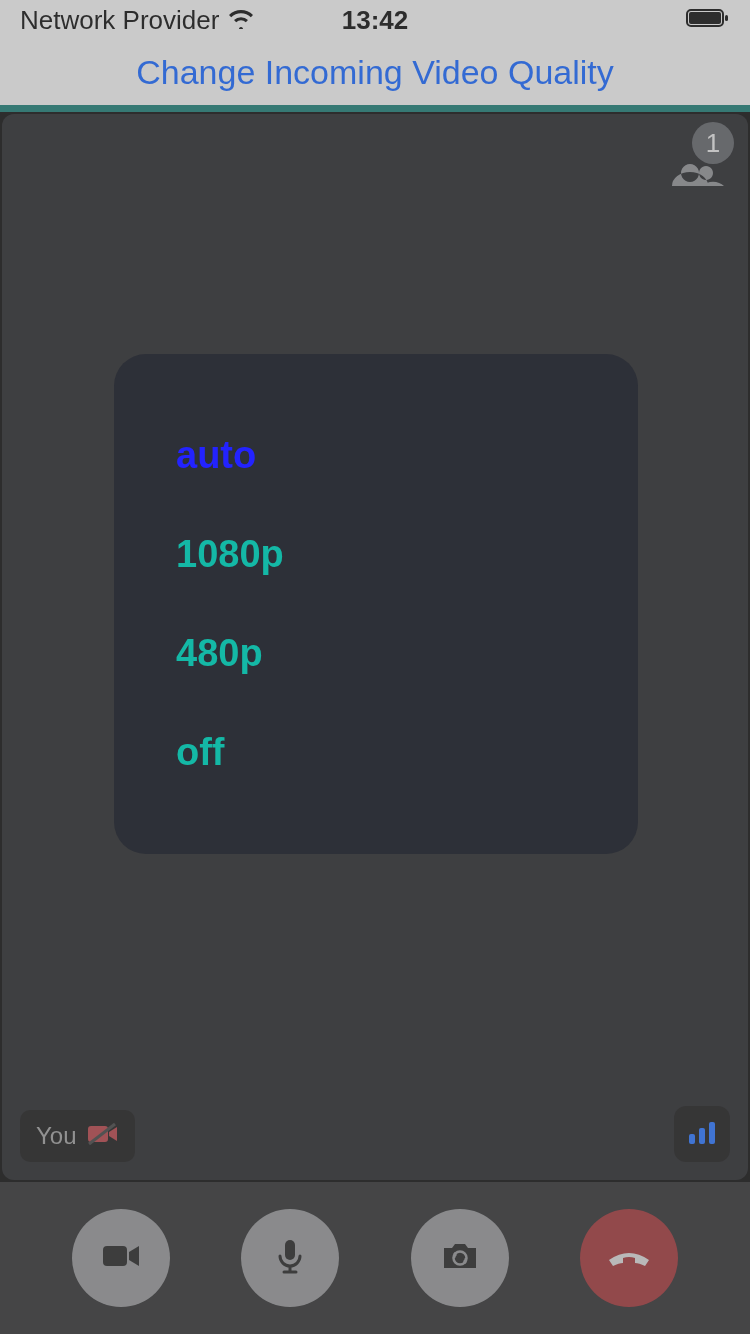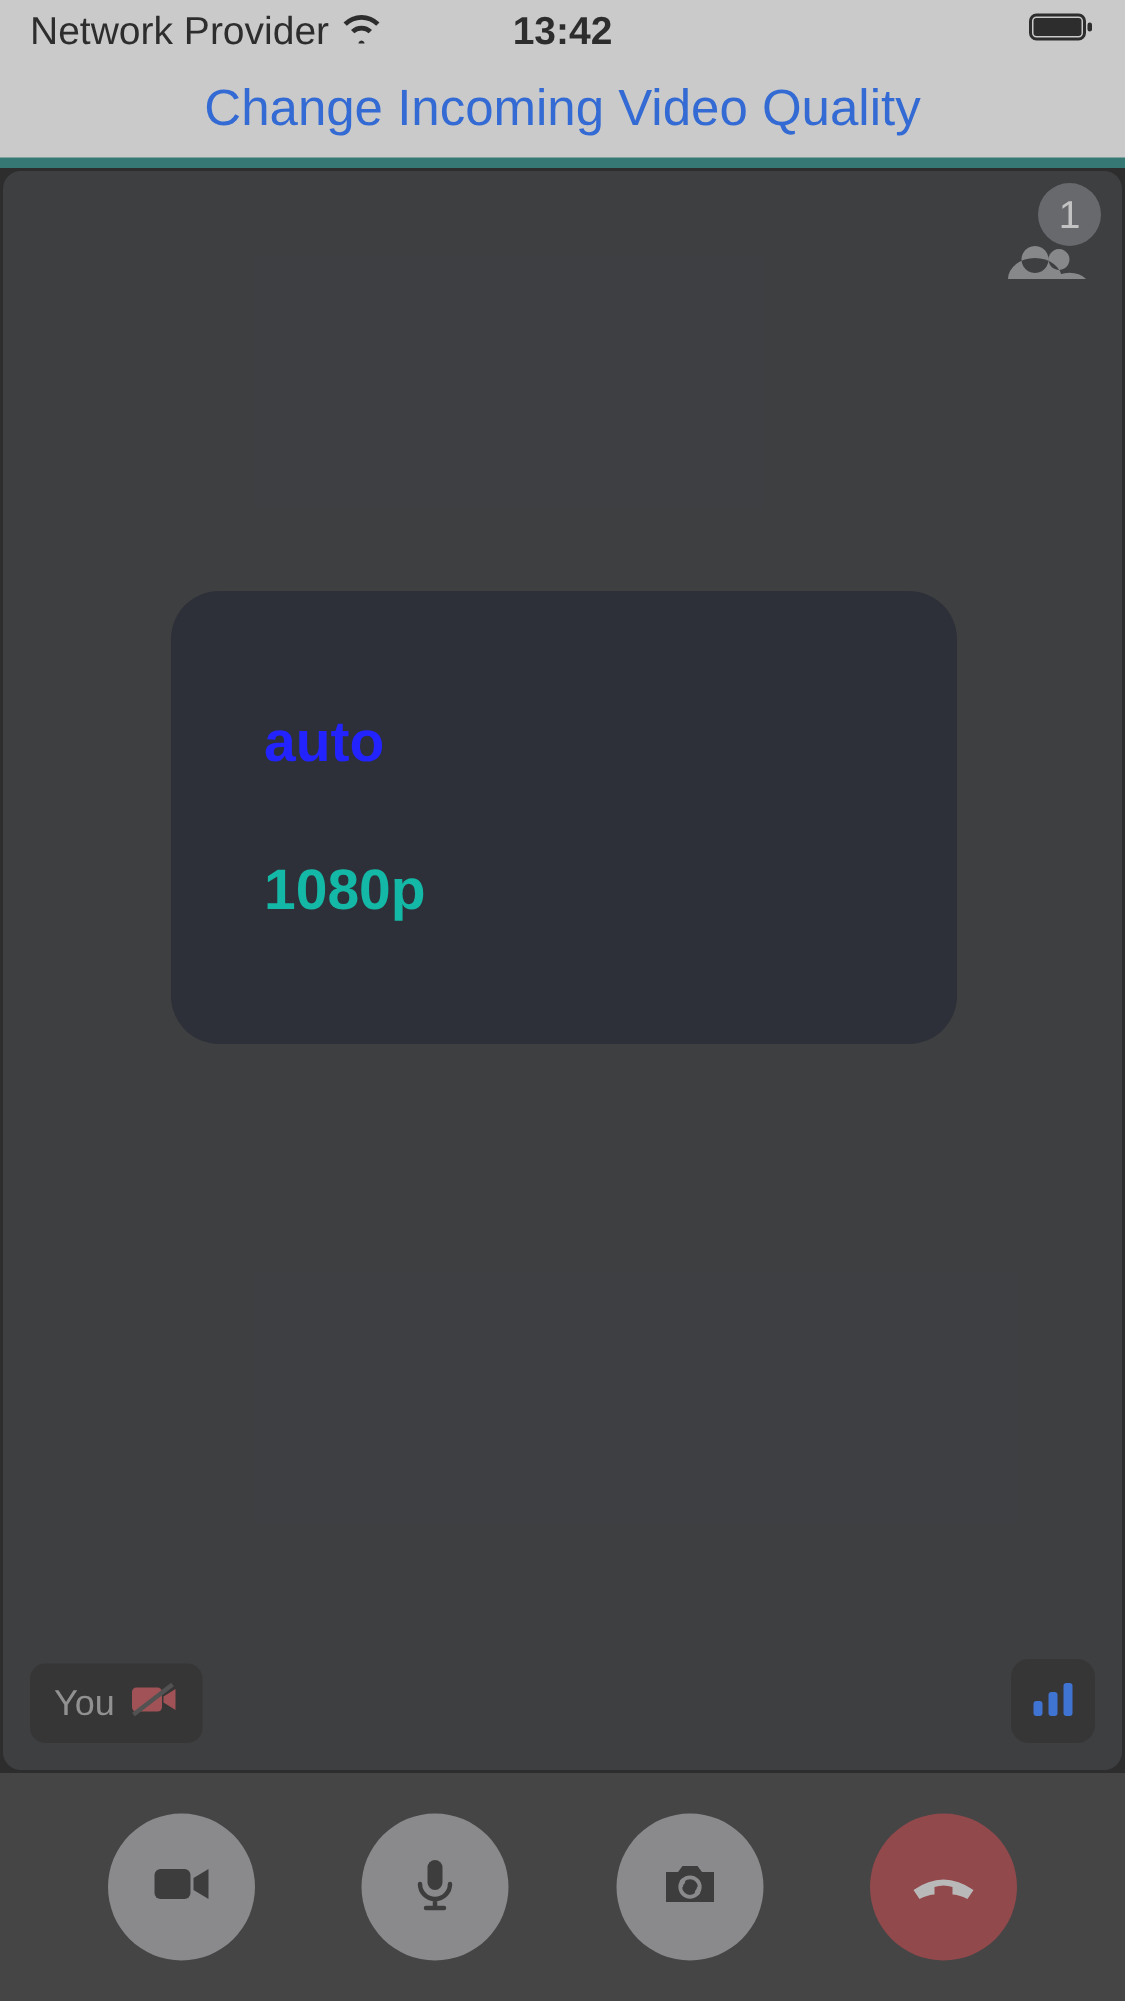--- a/index.html
+++ b/index.html
@@ -103,21 +103,20 @@
     }
     .quality-popup {
       position: absolute;
       top: 354px;
       left: 114px;
       width: 524px;
       background: #2d3038;
       border-radius: 32px;
       padding: 52px 0;
       z-index: 200;
-      margin-top: 40px;
     }
     .quality-option {
       padding: 28px 62px;
       font-size: 38px;
       font-weight: 700;
       color: #14b8a6;
       cursor: pointer;
     }
     .quality-option.selected {
       color: #2323ff;
@@ -235,20 +234,22 @@
           <rect x="12" y="8" width="6" height="16" rx="2" fill="#1e6dff"></rect>
           <rect x="22" y="2" width="6" height="22" rx="2" fill="#1e6dff"></rect>
         </svg>
     </span>
   </div>
 </div>
 
 <div class="quality-popup">
   <div class="quality-option selected">auto</div>
   <div class="quality-option">1080p</div>
+  <div class="quality-option">480p</div>
+  <div class="quality-option">off</div>
 </div>
 
 <div class="bottom-bar">
   <div class="control-btn">
     <span>
       <svg viewBox="0 0 44 40">
           <rect x="4" y="10" width="24" height="20" rx="4"></rect>
           <path d="M30 16 L40 10 L40 30 L30 24 z"></path>
         </svg>
     </span>

